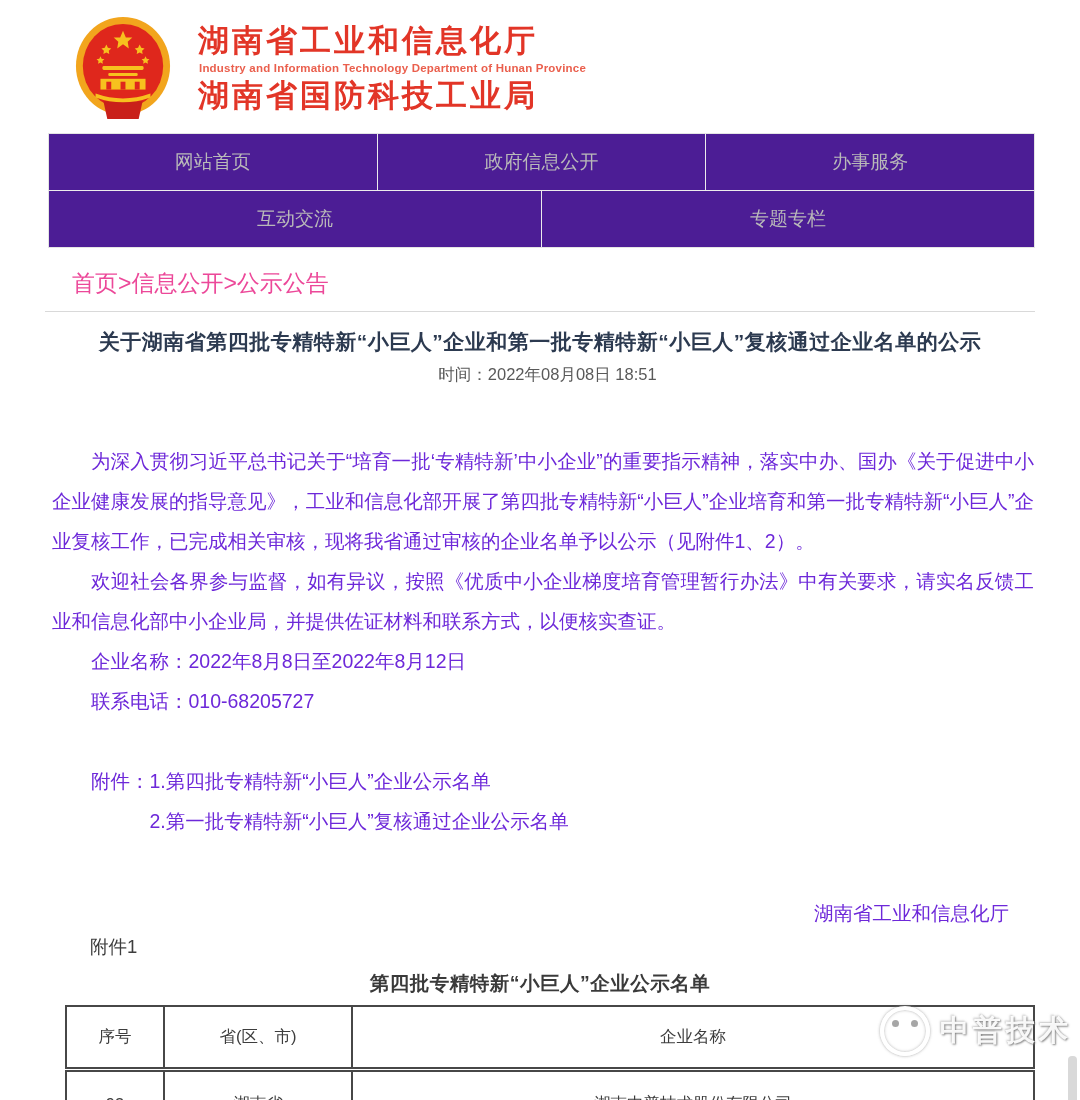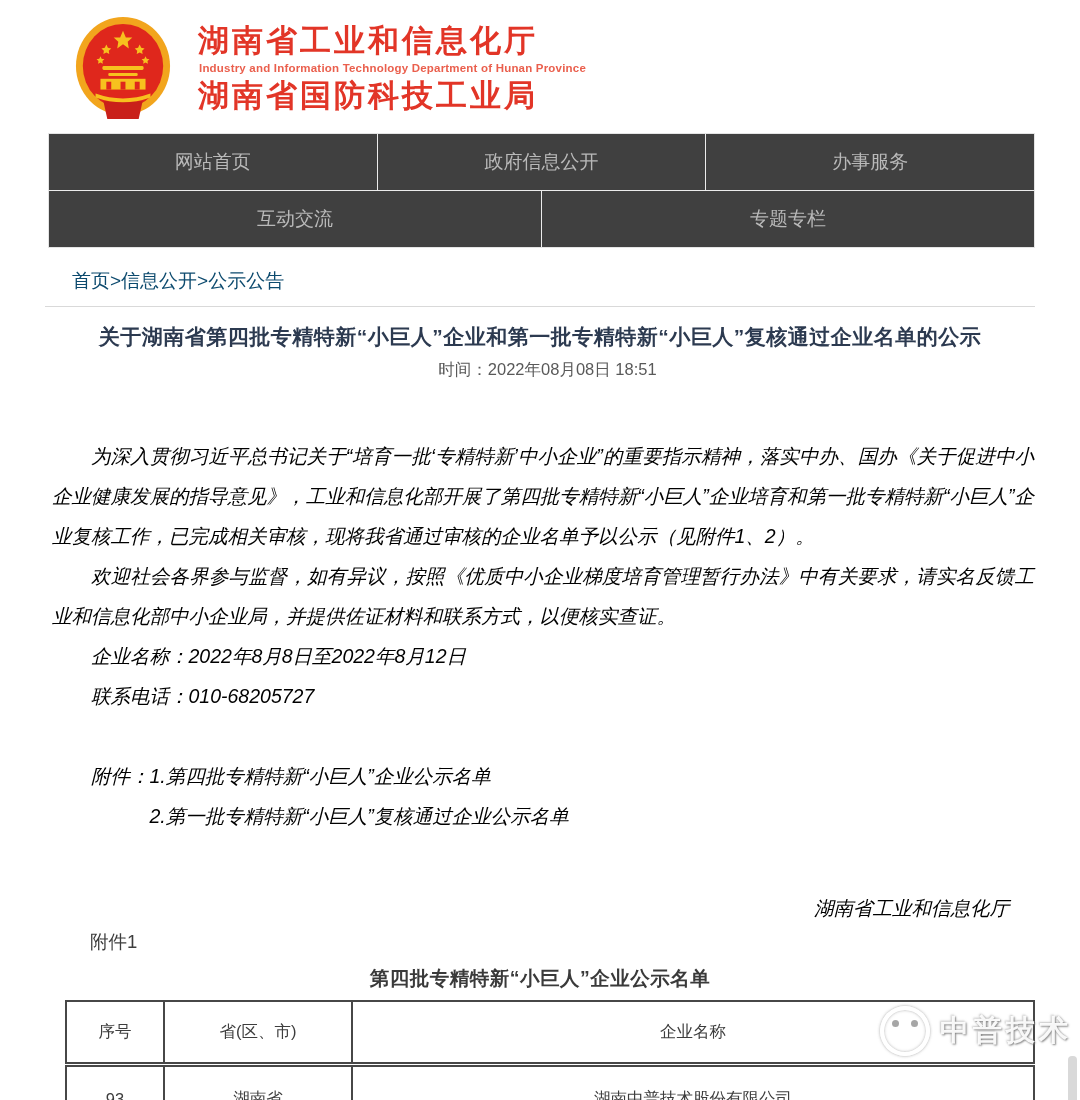--- a/index.html
+++ b/index.html
@@ -14,40 +14,40 @@
   .emblem-wrap{width:98px;height:106px;flex:0 0 auto;}
   .header-text{margin-left:26px;}
   .org-primary,.org-secondary{
     color:#e23527;font-size:31px;font-weight:bold;letter-spacing:3px;line-height:36px;
   }
   .org-en{
     color:#ea5f4d;font-size:11.5px;font-weight:bold;letter-spacing:.2px;
     margin:2px 0 3px 1px;line-height:14px;
   }
   
-  .main-nav{margin:7px 45px 0 48px;border:1px solid #e4e4e4;background:#404040;}
+  .main-nav{margin:7px 45px 0 48px;border:1px solid #e4e4e4;background:#4c1d95;}
   .nav-row{display:flex;height:56px;}
   .nav-row-1{border-bottom:1px solid #ececec;}
   .nav-cell{
     display:flex;align-items:center;justify-content:center;
     color:#b9b9b9;font-size:19px;cursor:pointer;border-right:1px solid #ececec;
   }
   .nav-row-1 .nav-cell{width:33.333%;}
   .nav-row-2 .nav-cell{width:50%;}
   .nav-cell:last-child{border-right:none;}
   
-  .breadcrumb{margin:20px 45px 0 72px;font-size:19px;color:#0c4a6e;padding-bottom:12px;}
+  .breadcrumb{margin:20px 45px 0 72px;font-size:23px;color:#ec4899;padding-bottom:12px;}
   .divider{margin:0 45px;border-top:1px solid #d9d9d9;height:0;}
   
   .article-title{
     text-align:center;color:#2c3a50;font-weight:bold;font-size:21px;
     margin-top:16px;letter-spacing:.5px;
   }
   .article-time{text-align:center;color:#595959;font-size:16.5px;margin-top:8px;padding-left:15px;}
-  .article-body{margin:55px 46px 0 52px;font-size:19.5px;line-height:40px;color:#000000;font-style:italic;}
+  .article-body{margin:55px 46px 0 52px;font-size:19.5px;line-height:40px;color:#6d28d9;}
   .article-body p{margin:0;text-align:justify;}
   .p-indent{text-indent:2em;}
   .attach-block{margin-top:40px;}
   .attach-line-2{text-indent:5em;}
   .signature{margin-top:52px;}
   .sig-org{text-align:right;padding-right:25px;line-height:40px;}
   .sig-date{text-align:right;padding-right:50px;line-height:40px;}
   
   .annex-label{margin:0 0 0 90px;font-size:18.5px;color:#3d3d3d;line-height:28px;}
   .annex-table-title{

